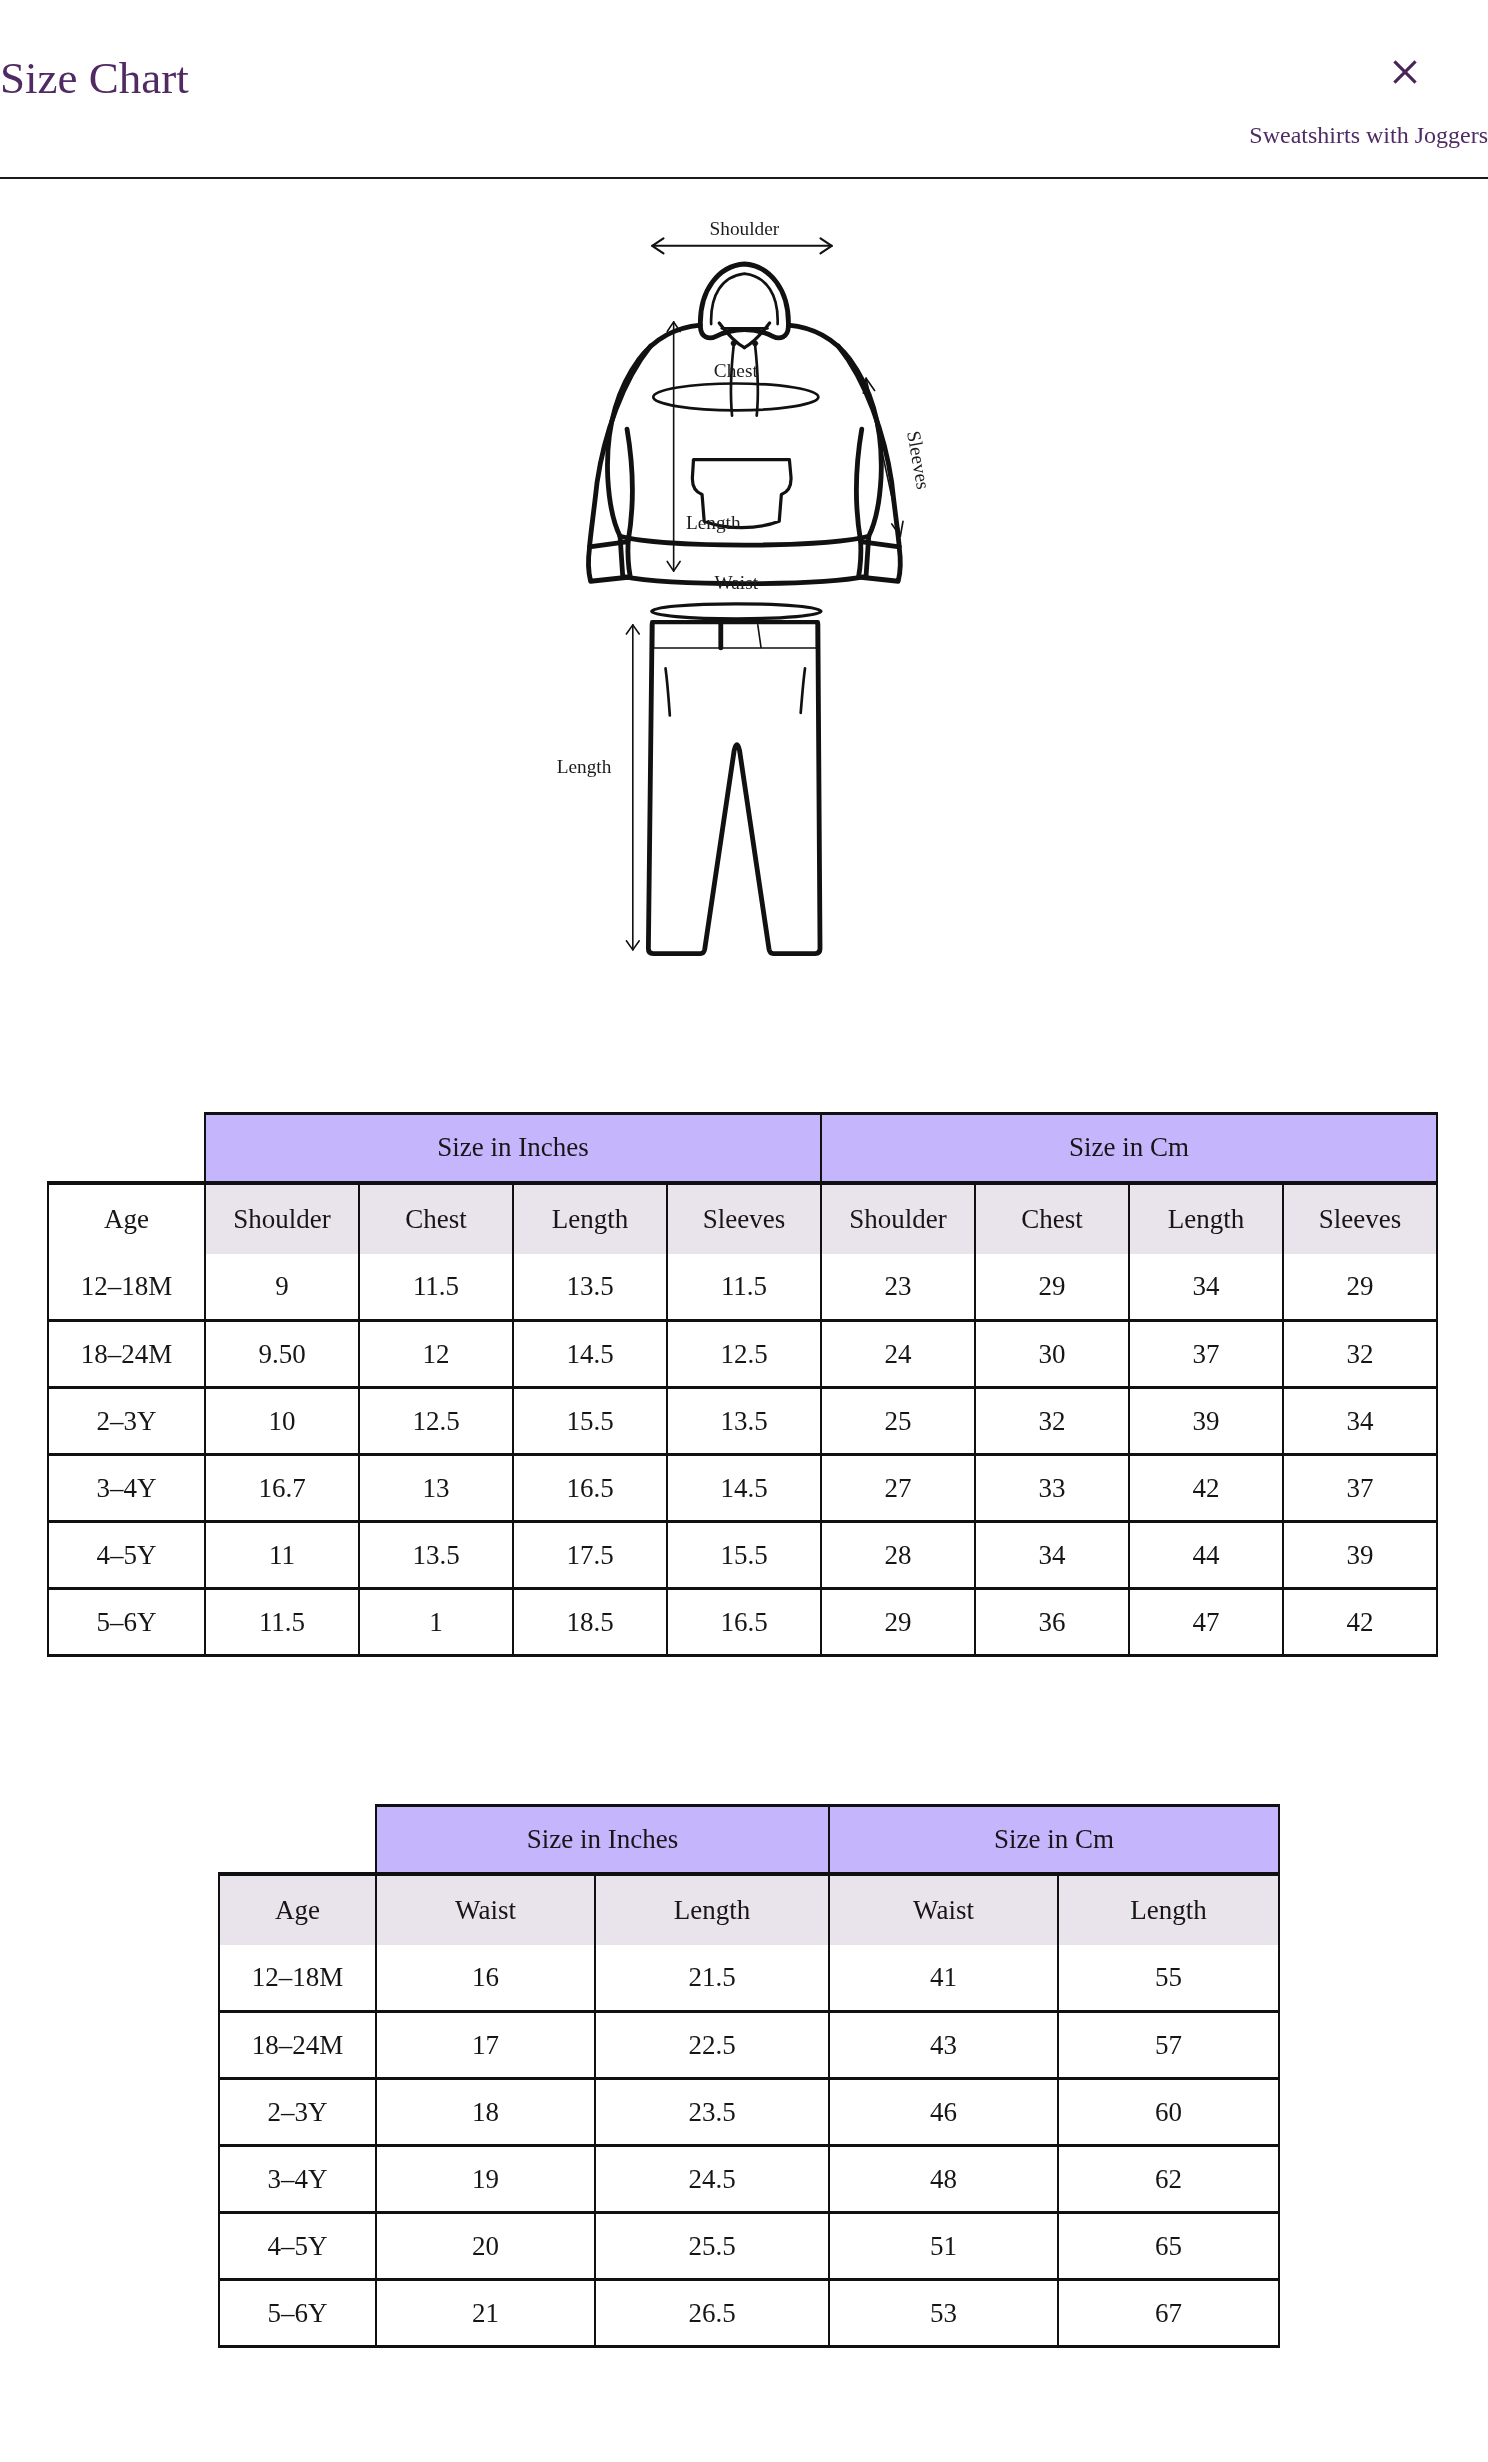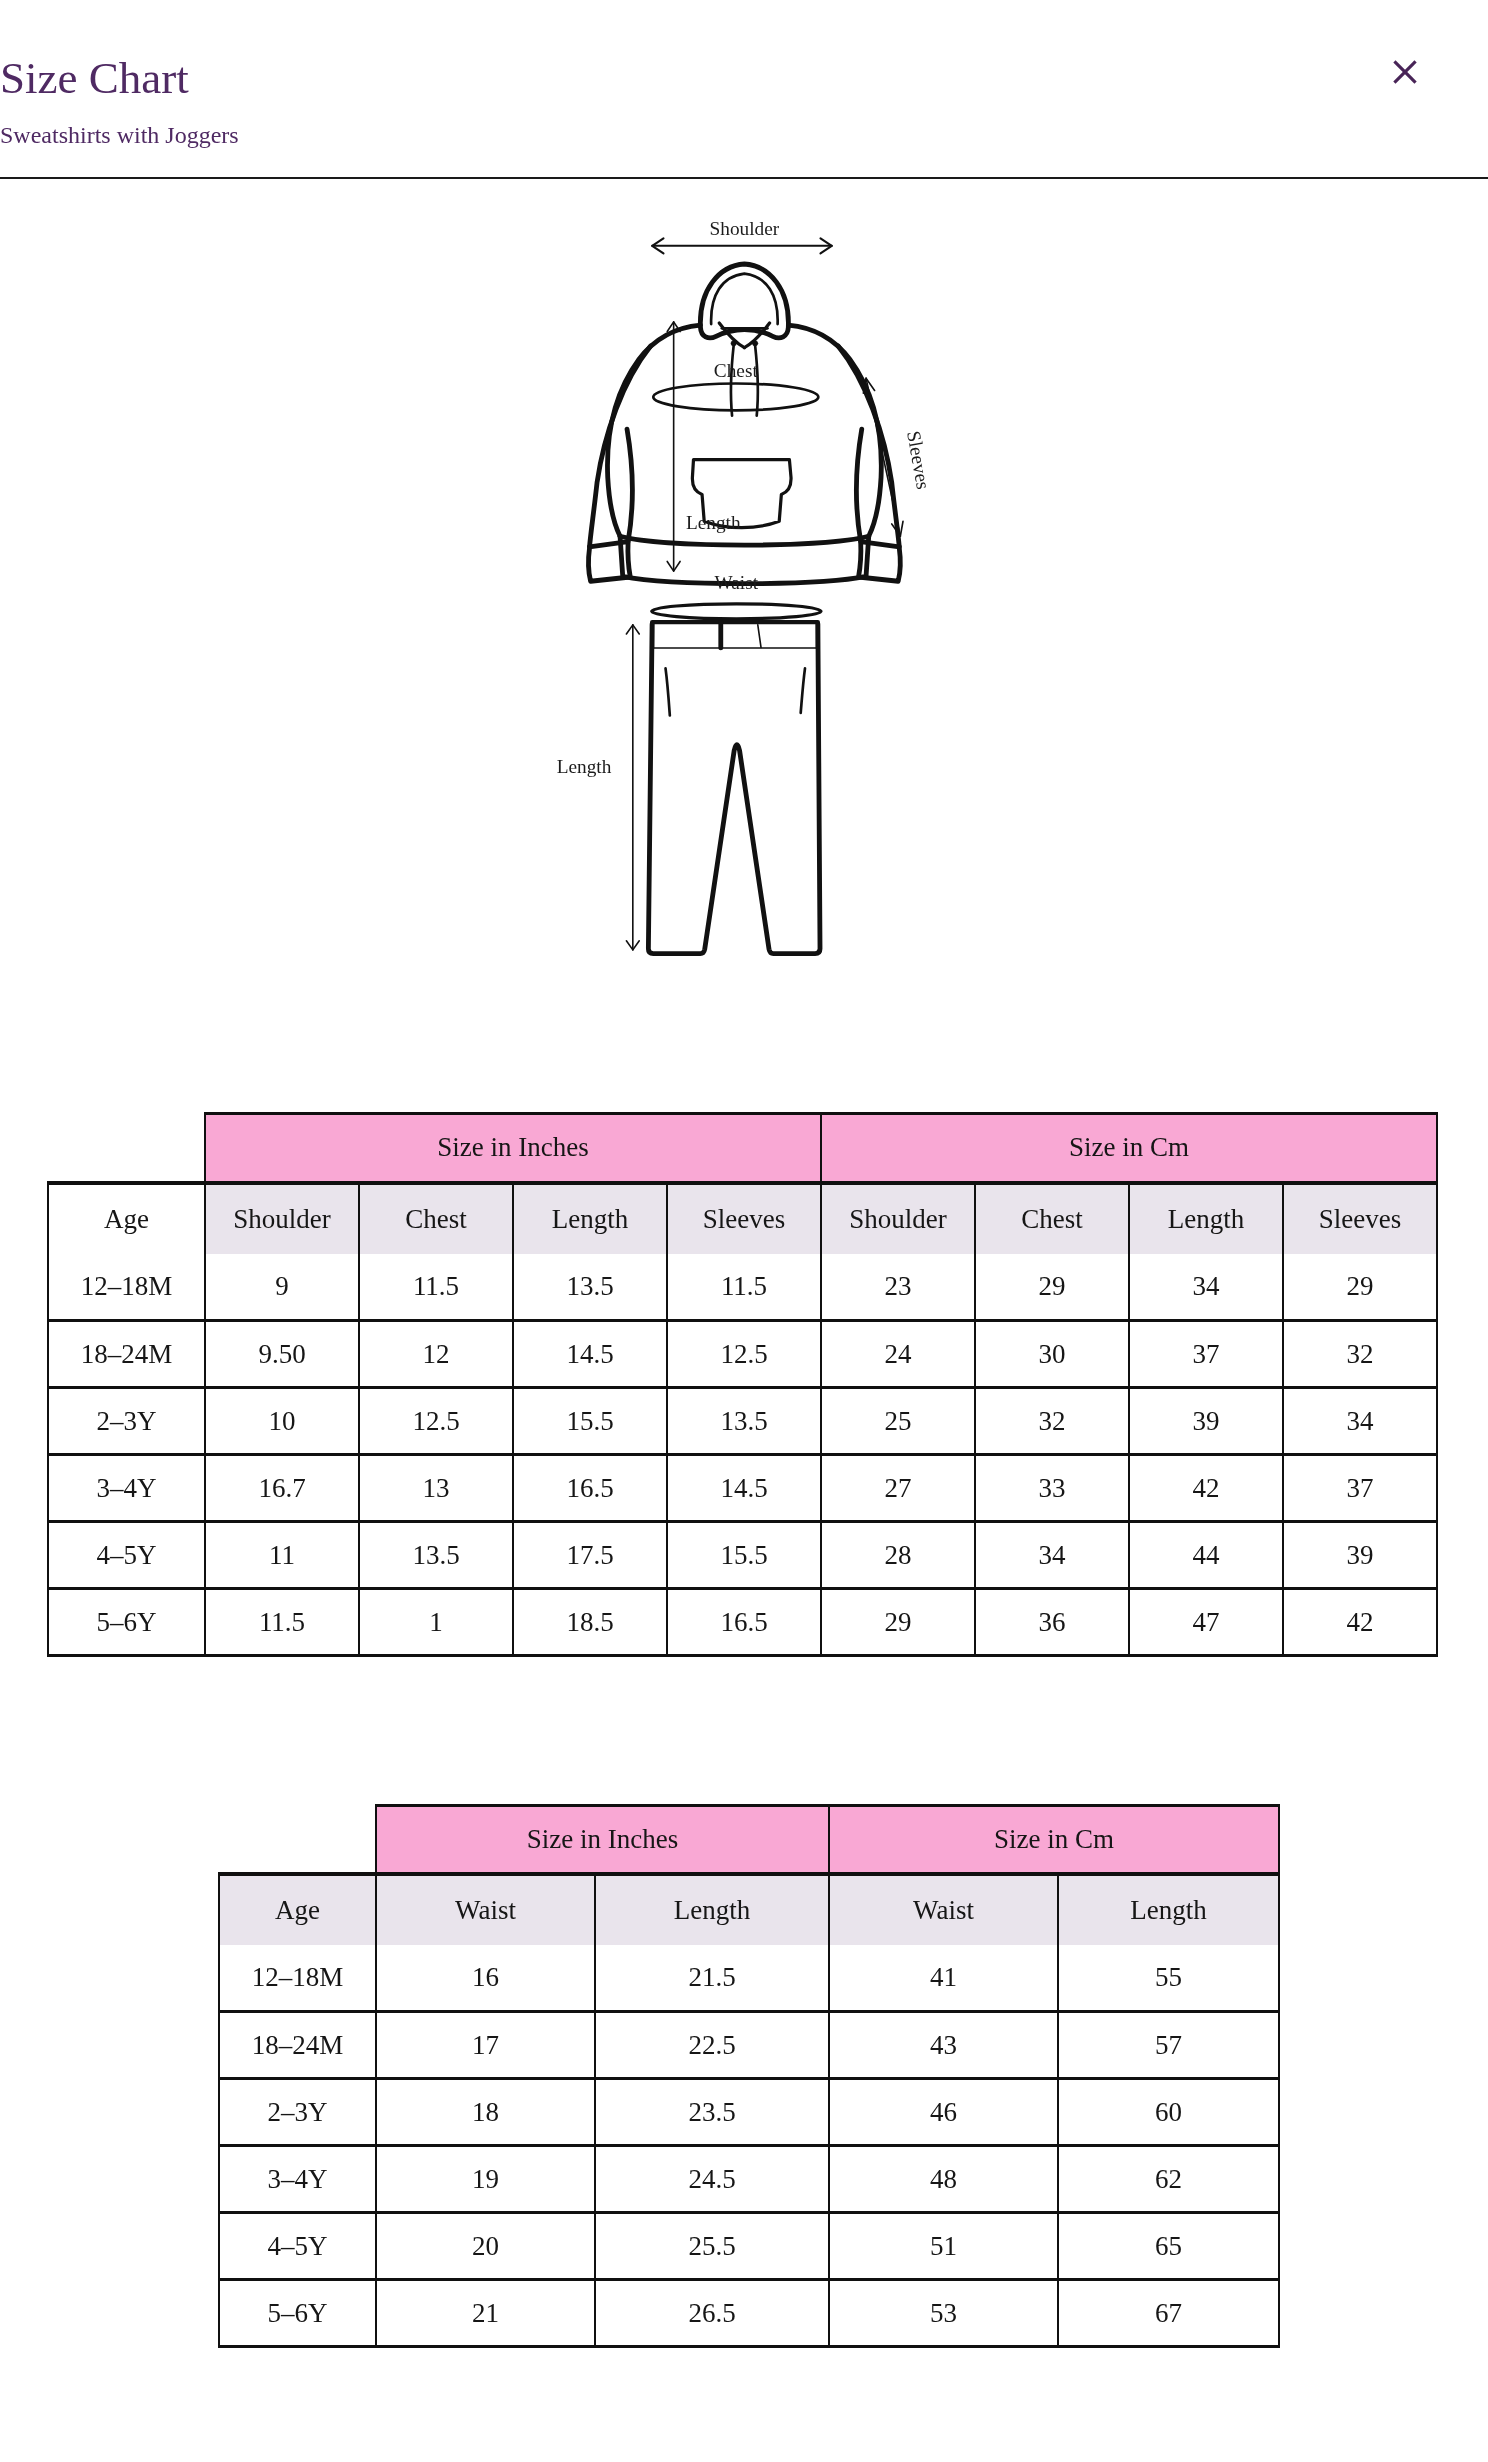--- a/index.html
+++ b/index.html
@@ -1,31 +1,31 @@
 <!DOCTYPE html>
 <html style="font-size:8.6px"><head>
 <meta charset="utf-8">
 <style>
   html,body{margin:0;padding:0;background:#fff;}
   body{width:1488px;height:2462px;position:relative;font-family:"Liberation Serif",serif;-webkit-font-smoothing:antialiased;}
   .abs{position:absolute;}
   
   #dlg-title{top:54px;left:0;width:100%;text-align:left;font-size:45px;line-height:1.1;color:#4f2a63;}
-  #dlg-subtitle{top:122px;left:0;width:100%;text-align:left;font-size:24px;color:#4f2a63;}
+  #dlg-subtitle{top:122px;left:0;width:100%;text-align:right;font-size:24px;color:#4f2a63;}
   #close-btn{top:54px;left:1387px;width:36px;height:36px;background:none;border:none;cursor:pointer;padding:0;}
   #header-divider{top:177px;left:0;width:1488px;height:1.6px;background:#1a1a1a;}
   
   #hoodie-svg{left:558px;top:204px;}
   #joggers-svg{left:536px;top:612px;}
   .dlabel{font-family:"Liberation Serif",serif;font-size:36px;fill:#1c1c1c;}
   
   table.sizes{position:absolute;border-collapse:collapse;table-layout:fixed;font-size:27px;color:#161616;}
   table.sizes th,table.sizes td{border:2.1px solid #101010;border-top-width:3.2px;border-bottom-width:3.2px;
     text-align:center;vertical-align:middle;font-weight:normal;padding:0;background:#fff;overflow:hidden;}
-  table.sizes tr.h1 th{background:#f9a8d4;border-bottom-width:4.3px;}
+  table.sizes tr.h1 th{background:#c4b5fd;border-bottom-width:4.3px;}
   table.sizes tr.h1 th.blank{background:#fff;border-top:none;border-left:none;}
   table.sizes tr.h2 th{background:#e9e4ec;border-bottom:none;}
   table.sizes tr.d0 td{border-top:none;margin-left:30px;}
   #sweatshirt-table{left:47px;top:1112px;width:1391px;}
   #sweatshirt-table tr.h2 th.age{background:#fff;}
   #joggers-table{left:218px;top:1804px;width:1060px;}
 </style>
 </head>
 <body>
 

